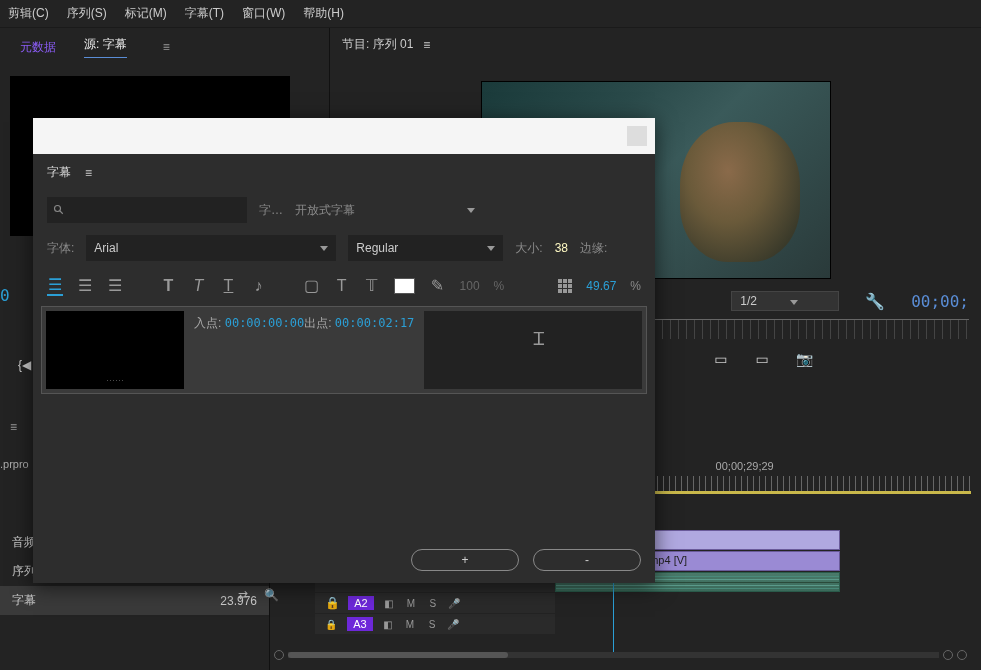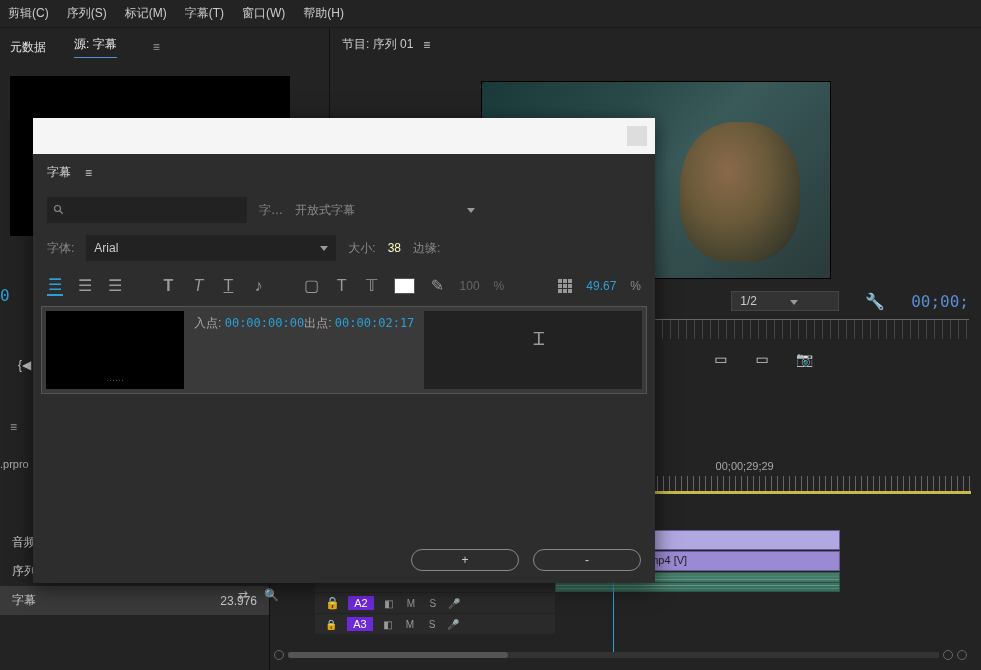--- a/index.html
+++ b/index.html
@@ -2,21 +2,21 @@
 <html><head>
 <meta charset="utf-8">
 <style>
 * { margin: 0; padding: 0; box-sizing: border-box; font-family: "Microsoft YaHei", Arial, sans-serif; }
 body { background: #232323; color: #ccc; font-size: 12px; width: 981px; height: 670px; overflow: hidden; position: relative; }
 .menubar { background: #232323; height: 28px; display: flex; align-items: center; padding: 0 8px; border-bottom: 1px solid #1a1a1a; }
 .menubar span { margin-right: 18px; color: #ccc; cursor: pointer; }
 .top-panels { display: flex; height: 382px; }
 .left-top { width: 330px; background: #232323; border-right: 1px solid #111; position: relative; }
 .left-tabs { display: flex; align-items: center; padding: 8px 10px; gap: 28px; }
-.tab-inactive { color: #e5e5e5; }
+.tab-inactive { color: #8b5cf6; margin-left: 10px; }
 .tab-active { color: #eee; border-bottom: 1px solid #5a8dd6; padding-bottom: 4px; }
 .tab-menu { color: #999; margin-left: 8px; }
 .source-preview { width: 280px; height: 160px; background: #000; margin: 10px; }
 .right-top { flex: 1; background: #232323; position: relative; }
 .prog-header { display: flex; align-items: center; padding: 8px 12px; gap: 10px; }
 .prog-preview { width: 350px; height: 198px; margin: 20px auto 0; background: linear-gradient(135deg,#1a3a3a 0%,#2a4a4a 30%,#3a5a5a 50%,#2a3a3a 100%); position: relative; overflow: hidden; border: 1px solid #000; }
 .face-sim { position: absolute; right: 30px; top: 40px; width: 120px; height: 140px; background: radial-gradient(ellipse at 40% 35%,#8a6a4a 0%,#6a5a3a 40%,#3a3a2a 80%); border-radius: 45% 45% 40% 40%; }
 .prog-controls { display: flex; align-items: center; justify-content: space-between; padding: 4px 12px; margin-top: 8px; }
 .zoom-sel { background: #333; border: 1px solid #444; color: #ccc; padding: 2px 40px 2px 8px; position: relative; }
 .wrench { color: #999; font-size: 16px; }
@@ -166,20 +166,24 @@
     <span class="cap-label">字…</span>
     <span class="cap-label">开放式字幕</span>
     <span class="chevron" style="margin-left:100px"></span>
   </div>
   <div class="cap-row">
     <span class="cap-label">字体:</span>
     <div class="font-sel">
       <span>Arial</span>
       <span class="chevron"></span>
     </div>
+    <div class="weight-sel">
+      <span>Regular</span>
+      <span class="chevron"></span>
+    </div>
     <span class="cap-label">大小:</span>
     <span class="blue-val">38</span>
     <span class="cap-label">边缘:</span>
   </div>
   <div class="toolbar">
     <span class="tb-icon active">☰</span>
     <span class="tb-icon">☰</span>
     <span class="tb-icon">☰</span>
     <span style="width:10px"></span>
     <span class="tb-icon" style="font-weight:bold">T</span>

